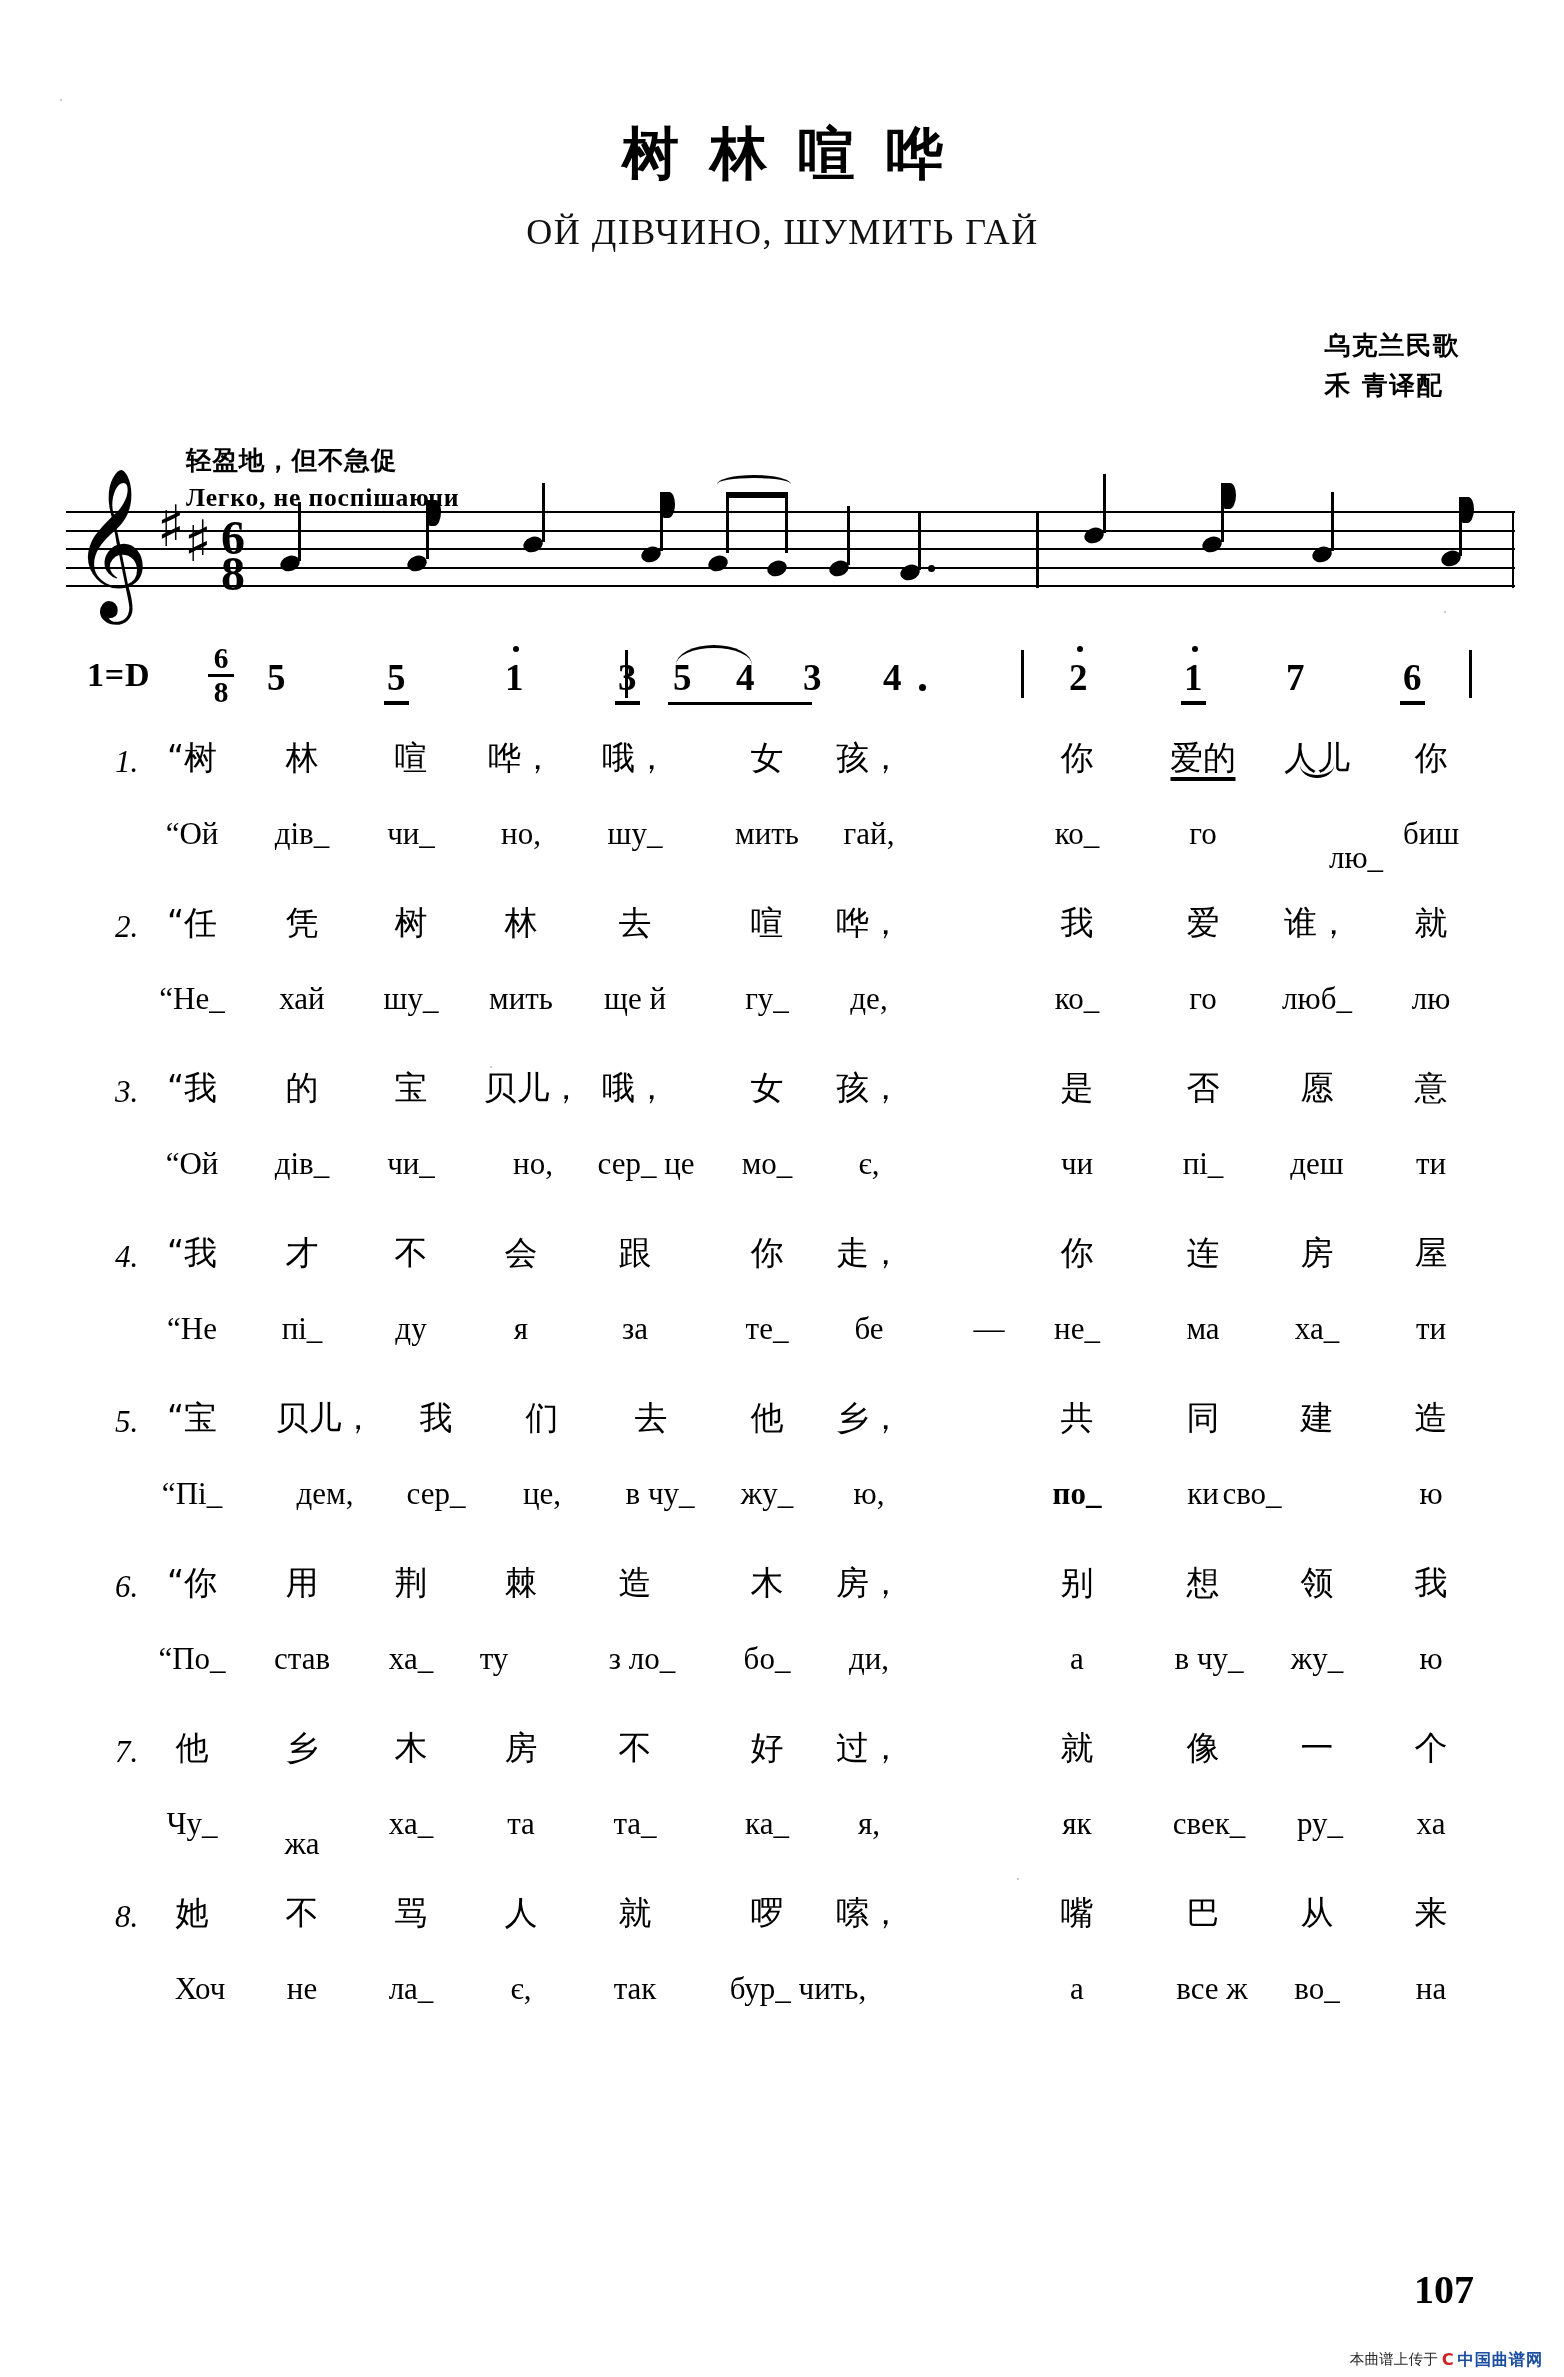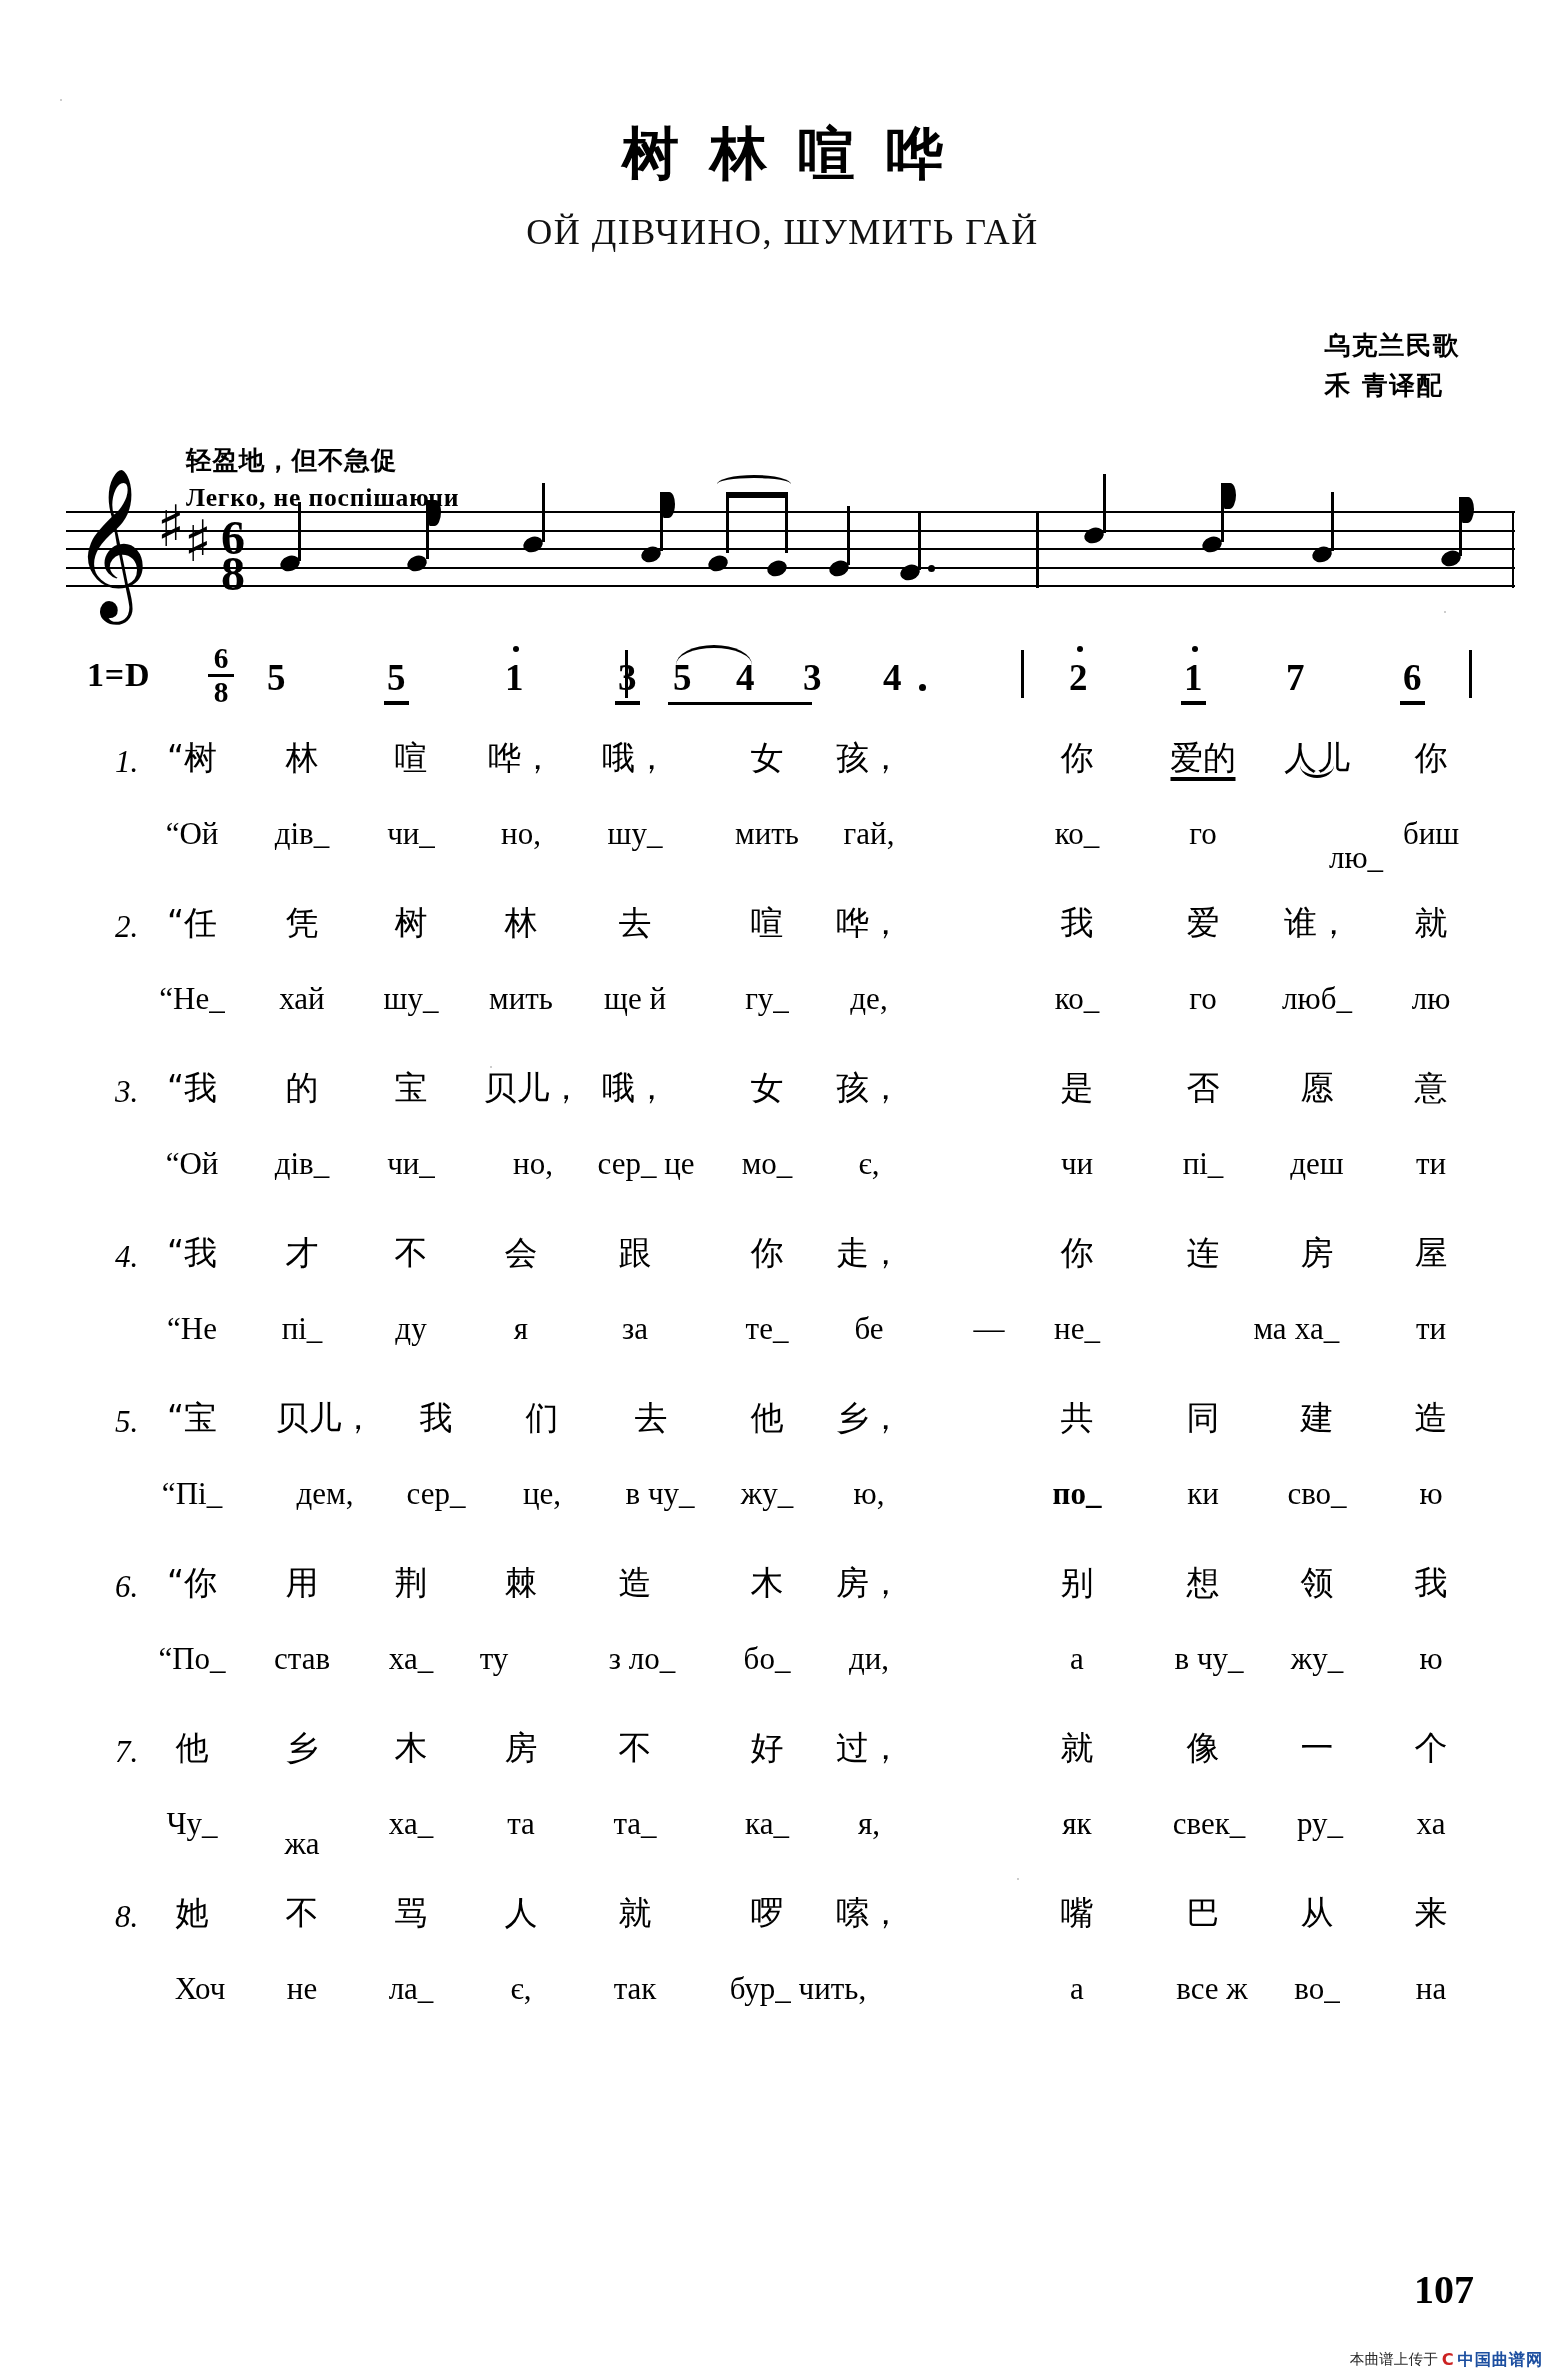--- a/index.html
+++ b/index.html
@@ -576,21 +576,21 @@
       <div class="lyr-uk">
         <span class="syl" style="left: 192px; transform: translateX(-50%);"><span>“Не</span></span>
         <span class="syl" style="left: 302px; transform: translateX(-50%);"><span>пі_</span></span>
         <span class="syl" style="left: 411px; transform: translateX(-50%);"><span>ду</span></span>
         <span class="syl" style="left: 521px; transform: translateX(-50%);"><span>я</span></span>
         <span class="syl" style="left: 635px; transform: translateX(-50%);"><span>за</span></span>
         <span class="syl" style="left: 767px; transform: translateX(-50%);"><span>те_</span></span>
         <span class="syl" style="left: 869px; transform: translateX(-50%);"><span>бе</span></span>
         <span class="syl" style="left: 989px; transform: translateX(-50%);"><span>—</span></span>
         <span class="syl" style="left: 1077px; transform: translateX(-50%);"><span>не_</span></span>
-        <span class="syl" style="left: 1270px; transform: translateX(-50%);"><span>ма</span></span>
+        <span class="syl" style="left: 1203px; transform: translateX(-50%);"><span>ма</span></span>
         <span class="syl" style="left: 1317px; transform: translateX(-50%);"><span>ха_</span></span>
         <span class="syl" style="left: 1431px; transform: translateX(-50%);"><span>ти</span></span>
       </div>
     </div>
     <div class="verse">
       <div class="verse-num">5.</div>
       <div class="lyr-cn">
         <span class="syl" style="left: 192px; transform: translateX(-50%);"><span>“宝</span></span>
         <span class="syl" style="left: 325px; transform: translateX(-50%);"><span>贝儿，</span></span>
         <span class="syl" style="left: 436px; transform: translateX(-50%);"><span>我</span></span>
@@ -606,21 +606,21 @@
       <div class="lyr-uk">
         <span class="syl" style="left: 192px; transform: translateX(-50%);"><span>“Пі_</span></span>
         <span class="syl" style="left: 325px; transform: translateX(-50%);"><span>дем,</span></span>
         <span class="syl" style="left: 436px; transform: translateX(-50%);"><span>сер_</span></span>
         <span class="syl" style="left: 542px; transform: translateX(-50%);"><span>це,</span></span>
         <span class="syl" style="left: 660px; transform: translateX(-50%);"><span>в чу_</span></span>
         <span class="syl" style="left: 767px; transform: translateX(-50%);"><span>жу_</span></span>
         <span class="syl" style="left: 869px; transform: translateX(-50%);"><span>ю,</span></span>
         <span class="syl" style="left: 1077px; transform: translateX(-50%); font-weight: bold;"><span>по_</span></span>
         <span class="syl" style="left: 1203px; transform: translateX(-50%);"><span>ки</span></span>
-        <span class="syl" style="left: 1317px; transform: translateX(-50%);"><span>сво_</span></span>
+        <span class="syl" style="left: 1252px; transform: translateX(-50%);"><span>сво_</span></span>
         <span class="syl" style="left: 1431px; transform: translateX(-50%);"><span>ю</span></span>
       </div>
     </div>
     <div class="verse">
       <div class="verse-num">6.</div>
       <div class="lyr-cn">
         <span class="syl" style="left: 192px; transform: translateX(-50%);"><span>“你</span></span>
         <span class="syl" style="left: 302px; transform: translateX(-50%);"><span>用</span></span>
         <span class="syl" style="left: 411px; transform: translateX(-50%);"><span>荆</span></span>
         <span class="syl" style="left: 521px; transform: translateX(-50%);"><span>棘</span></span>

